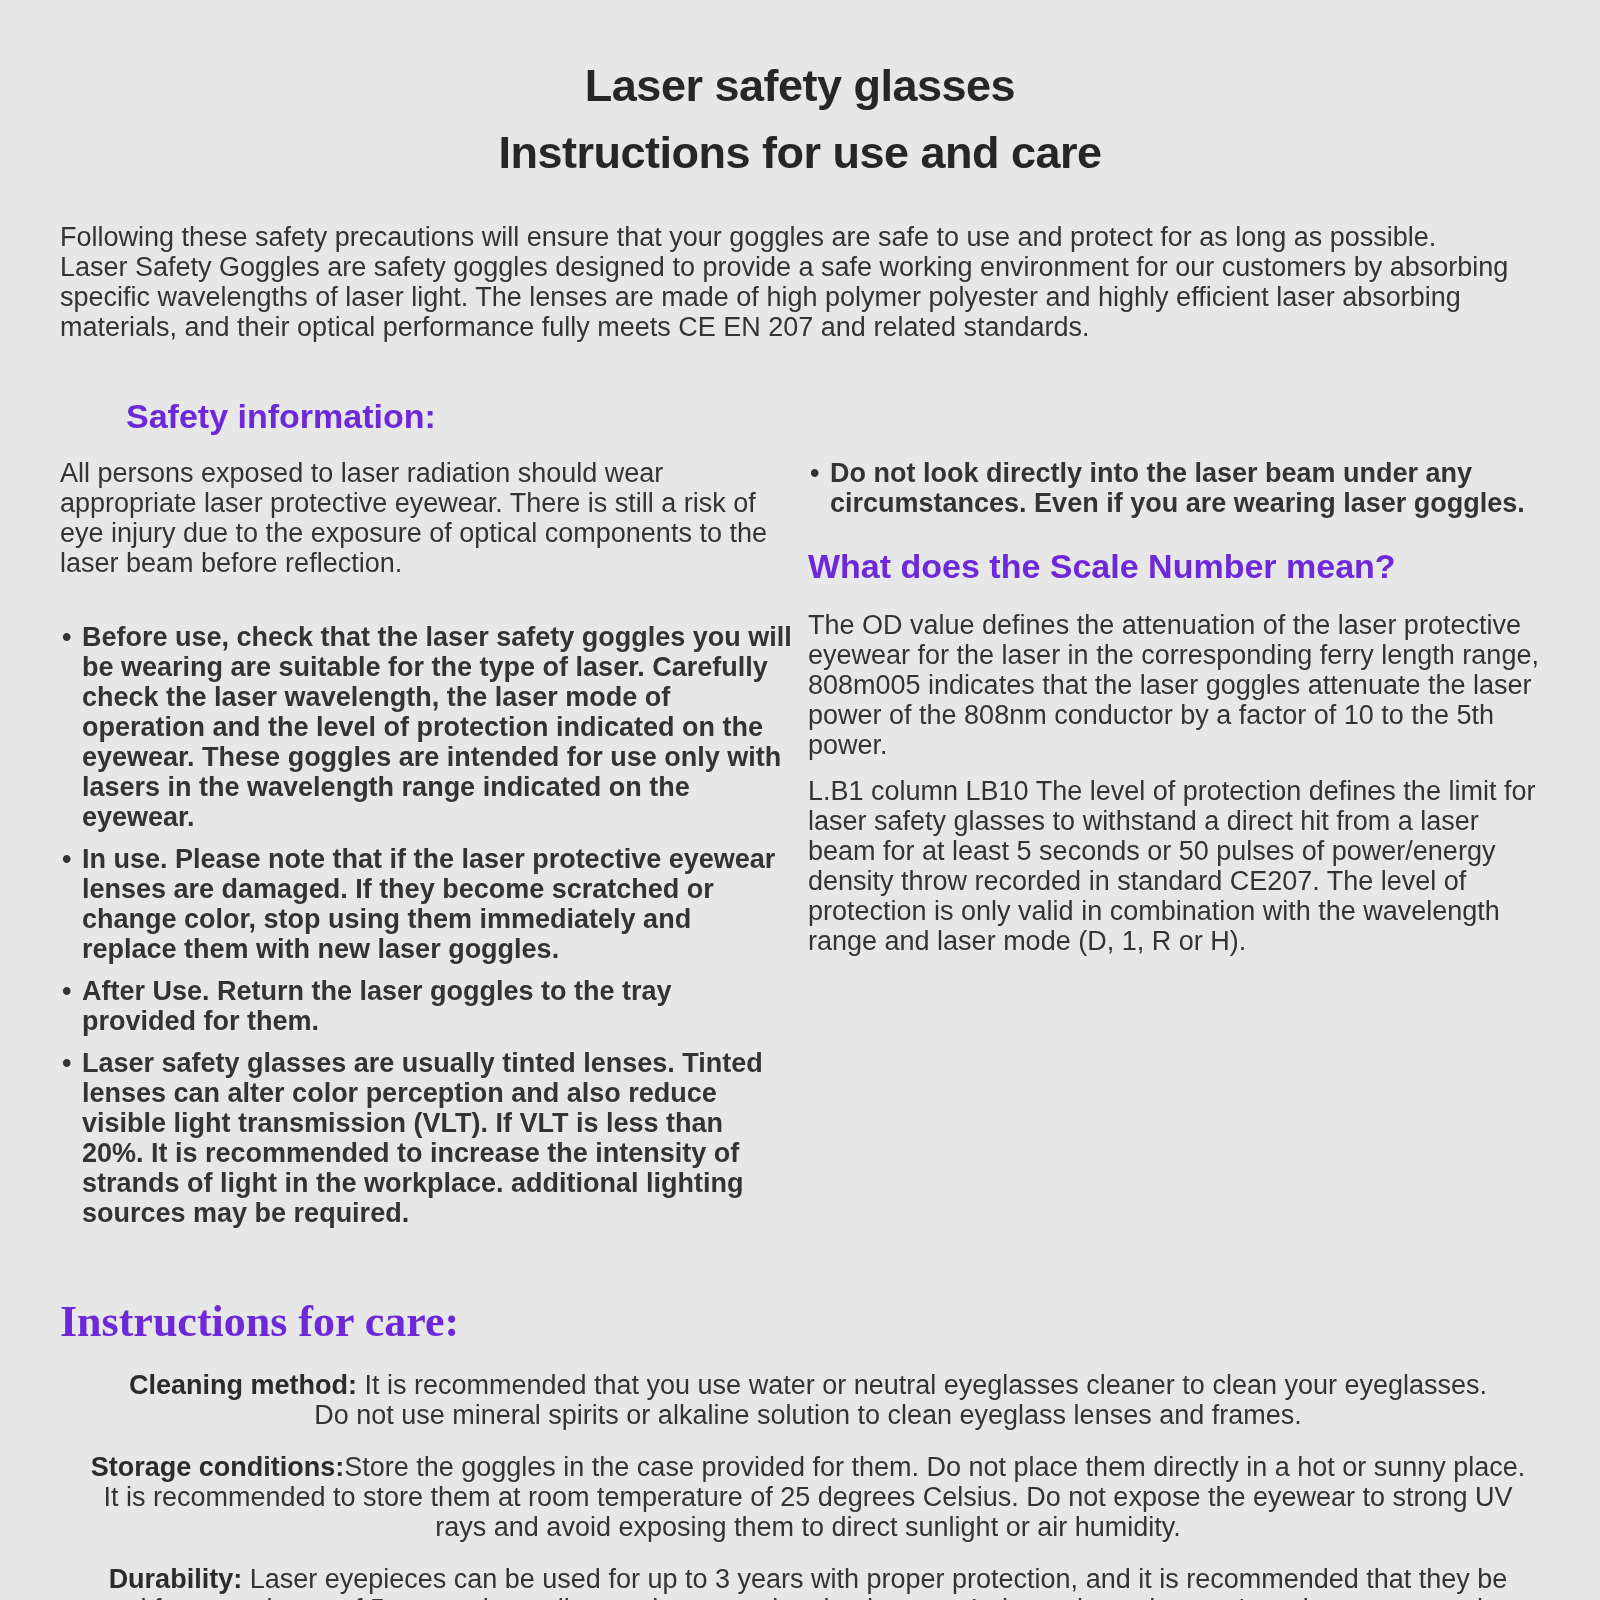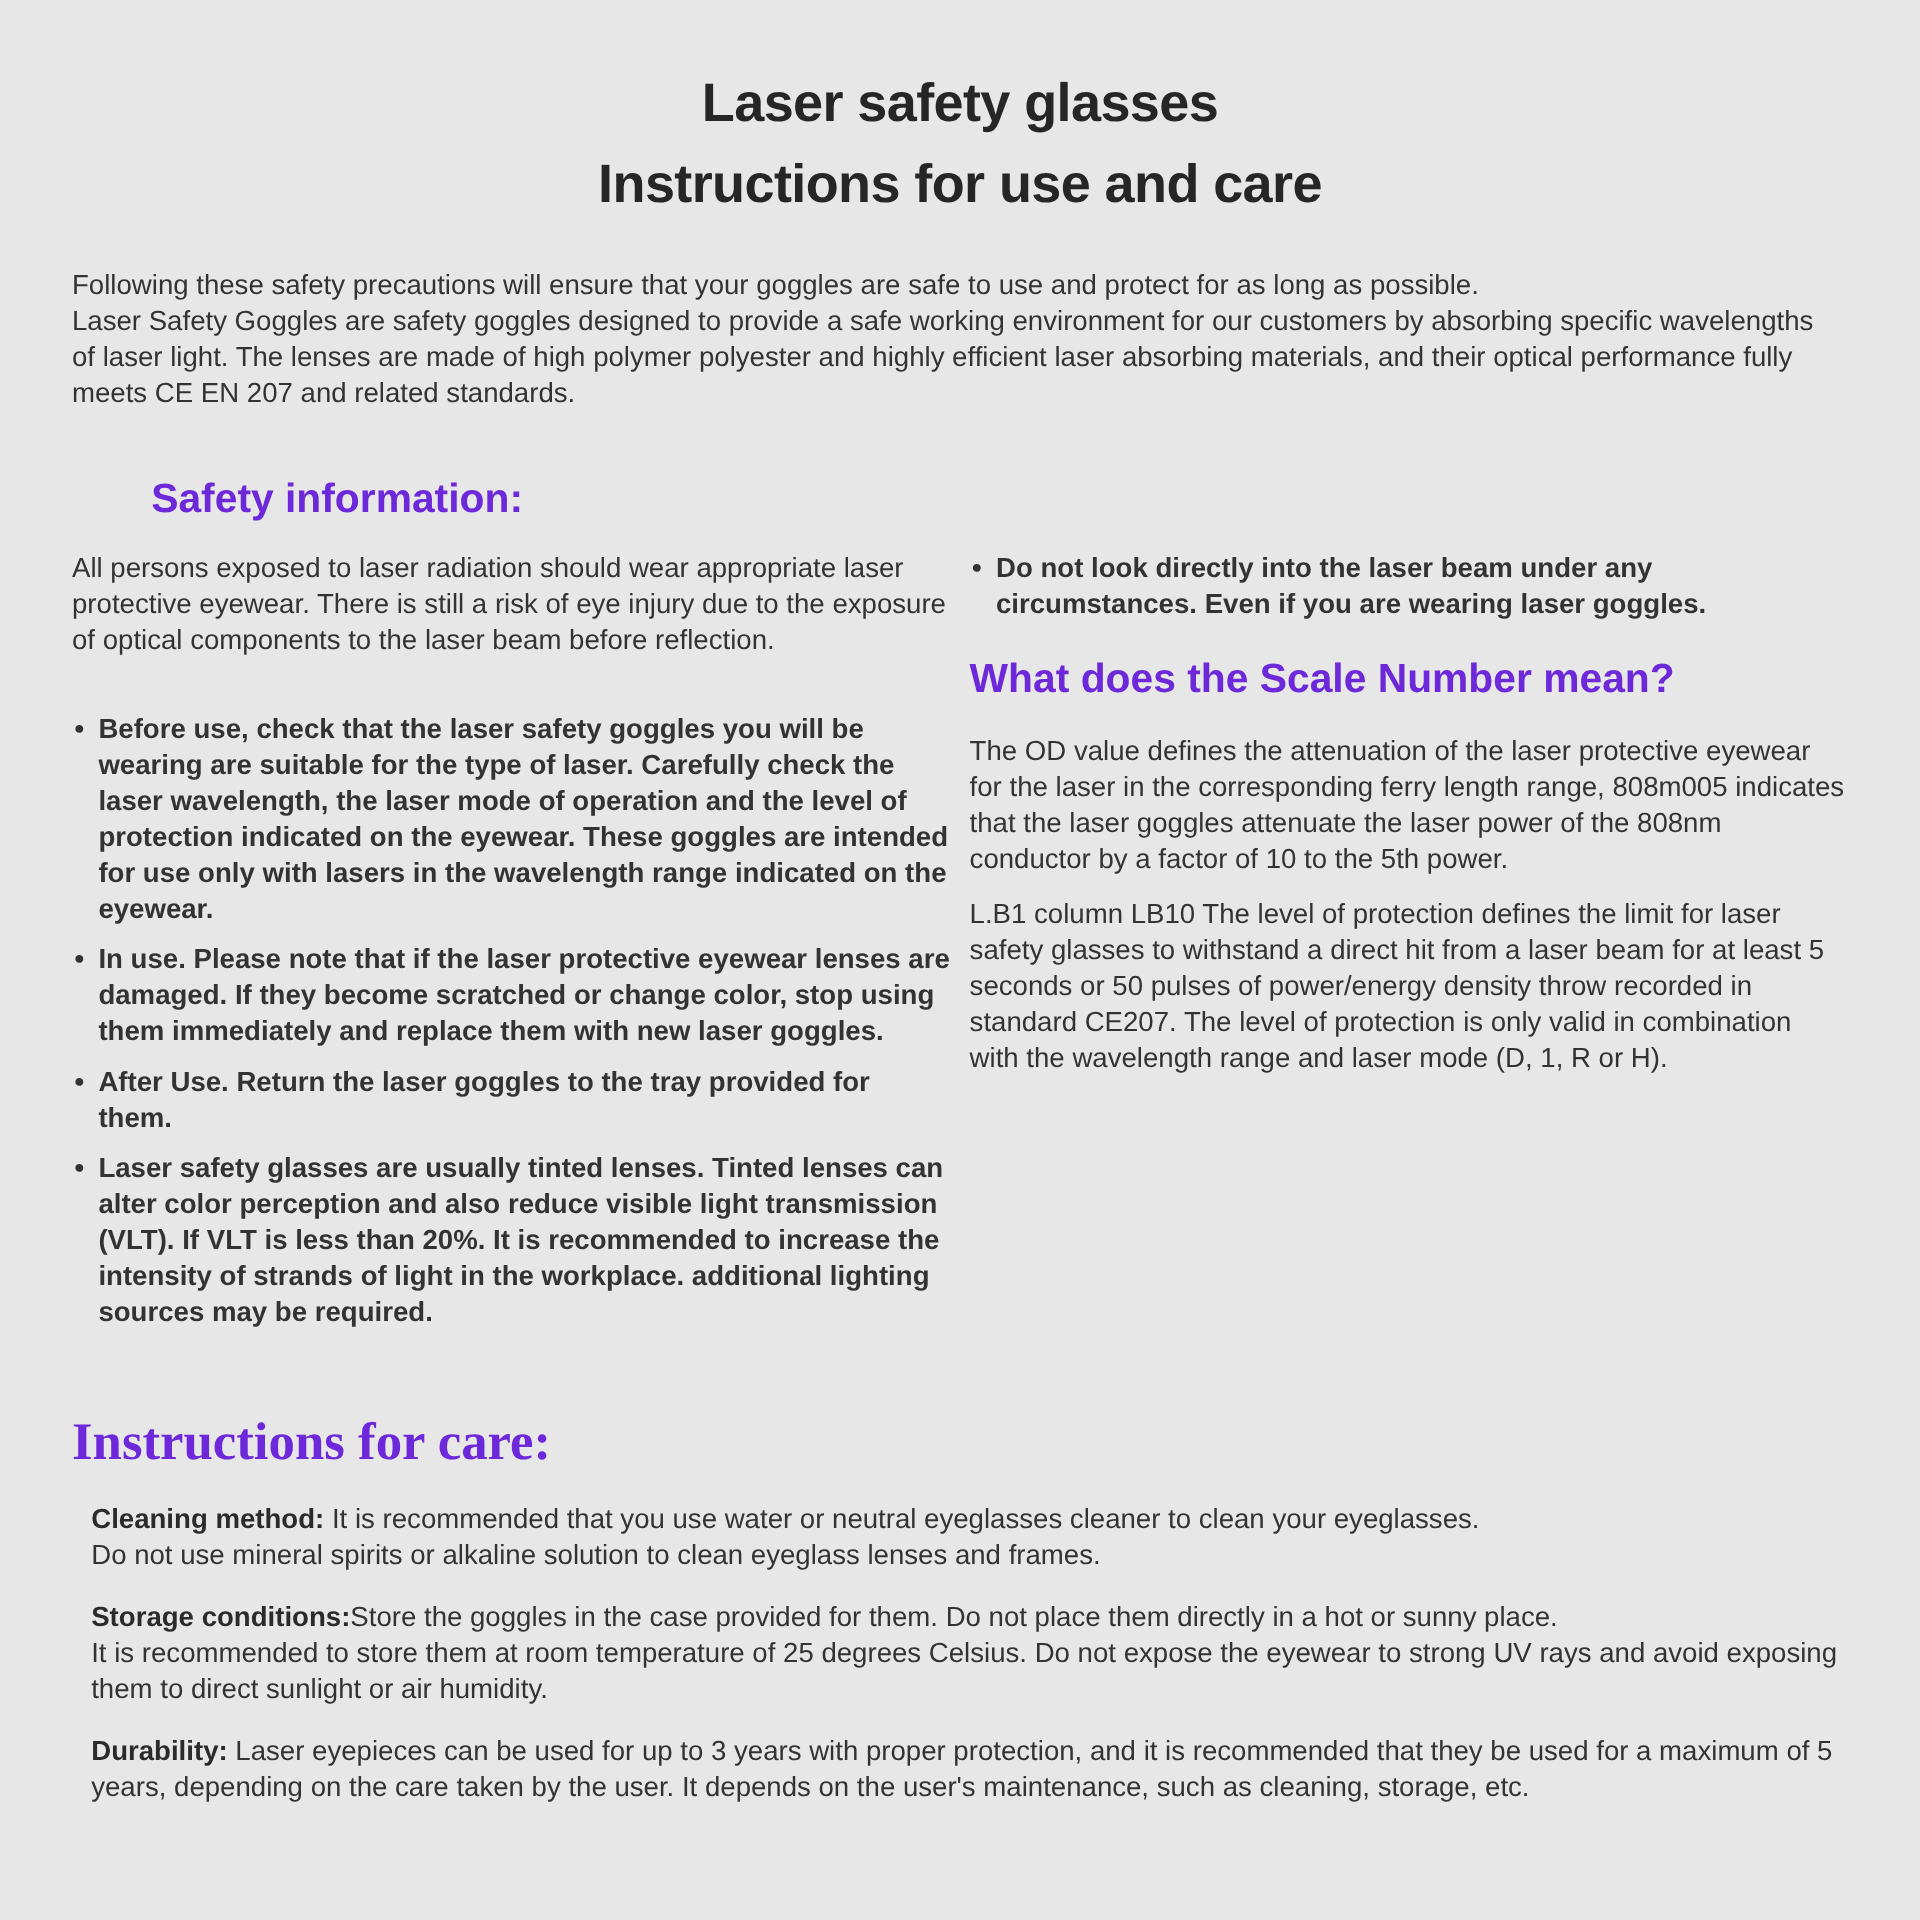--- a/index.html
+++ b/index.html
@@ -24,21 +24,21 @@
     margin: 52px auto 0 auto;
     text-align: center;
     font-size: 45px;
     line-height: 67px;
     font-weight: 700;
     color: #262626;
     letter-spacing: -0.5px;
     white-space: pre-line;
   }
   .body-text {
-    font-size: 23px;
+    font-size: 27px;
     line-height: 30px;
     color: #333333;
   }
   .preline {
     white-space: pre-line;
   }
   .intro {
     margin-top: 36px;
     max-width: 1470px;
   }
@@ -94,20 +94,21 @@
     margin-top: 62px;
   }
   .care-heading {
     font-size: 44px;
     margin-bottom: 28px;
     font-family: Liberation Serif, serif;
   }
   .care-item {
     margin: 0 0 22px 16px;
     max-width: 1480px;
+    text-align: center;
   }
   .care-item strong {
     font-weight: 700;
     color: #2b2b2b;
   }
 </style>
 </head>
 <body>
 
 <div class="page">

